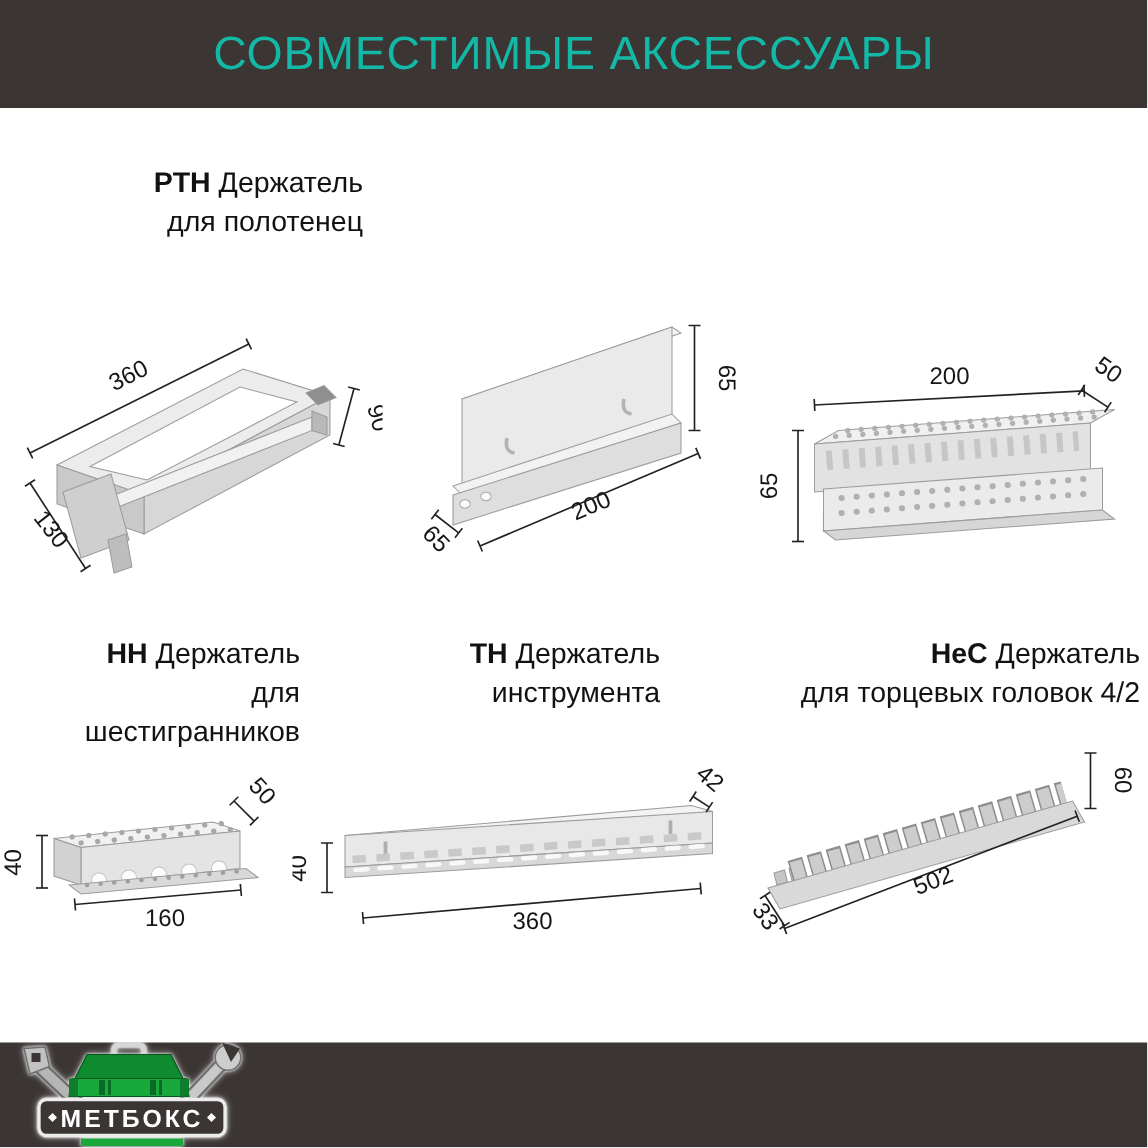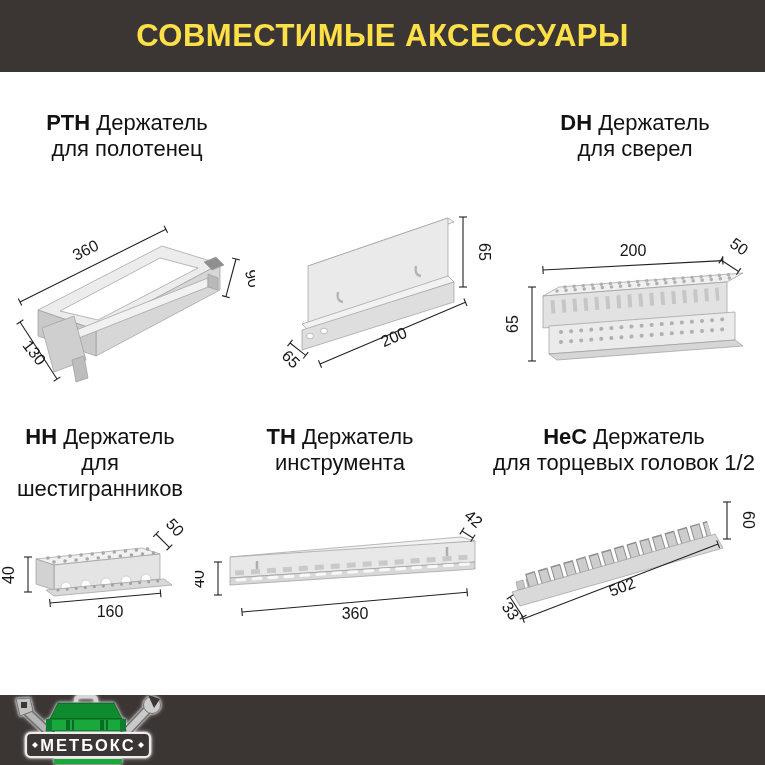--- a/index.html
+++ b/index.html
@@ -1,24 +1,24 @@
 <!DOCTYPE html>
 <html><head>
 <meta charset="utf-8">
 <style>
   html,body{margin:0;padding:0;}
   .page{position:relative;width:765px;height:765px;background:#fff;overflow:hidden;
         font-family:"Liberation Sans",sans-serif;}
   
   .topbar{position:absolute;left:0;top:0;width:765px;height:72px;background:#3b3534;
           display:flex;align-items:center;justify-content:center;}
-  .topbar h1{margin:0;color:#fde047;font-size:31px;font-weight:bold;letter-spacing:.5px;}
+  .topbar h1{margin:0;color:#14b8a6;font-size:31px;font-weight:normal;letter-spacing:.5px;}
   .botbar{position:absolute;left:0;top:695px;width:765px;height:70px;background:#3b3534;}
   
-  .title{position:absolute;text-align:center;font-size:22px;line-height:26px;color:#121212;}
+  .title{position:absolute;text-align:right;font-size:19px;line-height:26px;color:#121212;}
   .title .code{font-weight:bold;}
   .title .pname{white-space:pre-line;}
   
   .fig{position:absolute;}
   .fig svg{display:block;width:100%;height:100%;}
   
   .dim line{stroke:#222;stroke-width:1.1;}
   .dimtxt{font:16px "Liberation Sans",sans-serif;fill:#161616;text-anchor:middle;}
   .prod{stroke:#9c9c9c;stroke-width:.7;}
   
@@ -30,22 +30,20 @@
 <body>
 
 <div class="page">
 
   <div class="topbar">
     <h1>СОВМЕСТИМЫЕ АКСЕССУАРЫ</h1>
   </div>
 
   <div class="title" style="left:12px;top:110px;width:230px;"><span class="code">PTH</span> <span class="pname">Держатель
 для полотенец</span></div>
-  <div class="title" style="left:515px;top:110px;width:240px;"><span class="code">DH</span> <span class="pname">Держатель
-для сверел</span></div>
 
   <div class="fig" style="left:0;top:210px;width:255px;height:195px;">
     <svg viewBox="0 0 255 195">
       <g class="prod">
         <path d="M38,100 L162,36 L220,54 L96,120 Z M60,101 L160,48 L198,58 L98,110 Z" fill="#ececec" fill-rule="evenodd"></path>
         <path d="M96,120 L220,54 L220,80 L96,146 Z" fill="#d7d7d7"></path>
         <path d="M38,100 L96,120 L96,146 L38,126 Z" fill="#c9c9c9"></path>
         <path d="M204,52 L216,47 L224,55 L212,60 Z" fill="#8f8f8f"></path>
         <path d="M56,128 L208,68 L208,77 L56,137 Z" fill="#f1f1f1"></path>
         <path d="M208,64 L218,68 L218,80 L208,77 Z" fill="#b9b9b9"></path>
@@ -139,21 +137,21 @@
       <text class="dimtxt" transform="translate(13,114) rotate(-90)">65</text>
     </svg>
   </div>
 
   <div class="title" style="left:240px;top:424px;width:200px;"><span class="code">TH</span> <span class="pname">Держатель
 инструмента</span></div>
   <div class="title" style="left:0;top:424px;width:200px;"><span class="code">HH</span> <span class="pname">Держатель
 для
 шестигранников</span></div>
   <div class="title" style="left:488px;top:424px;width:272px;"><span class="code">HeC</span> <span class="pname">Держатель
-для торцевых головок 1/2</span></div>
+для торцевых головок 4/2</span></div>
 
   <div class="fig" style="left:0;top:495px;width:230px;height:155px;">
     <svg viewBox="0 0 230 155">
       <g class="prod">
         <path d="M36,64 L142,53 L160,59 L54,70 Z" fill="#f1f1f1"></path>
         <line x1="48" y1="63" x2="148" y2="54" stroke="#a8a8a8" stroke-width="3.5" stroke-dasharray="0.1 11" stroke-linecap="round"></line>
         <line x1="54" y1="67" x2="154" y2="58" stroke="#a8a8a8" stroke-width="3.5" stroke-dasharray="0.1 11" stroke-linecap="round"></line>
         <path d="M54,70 L160,59 L160,84 L54,95 Z" fill="#e4e4e4"></path>
         <path d="M36,64 L54,70 L54,95 L36,89 Z" fill="#d2d2d2"></path>
         <g fill="#fdfdfd" stroke="#c4c4c4">

